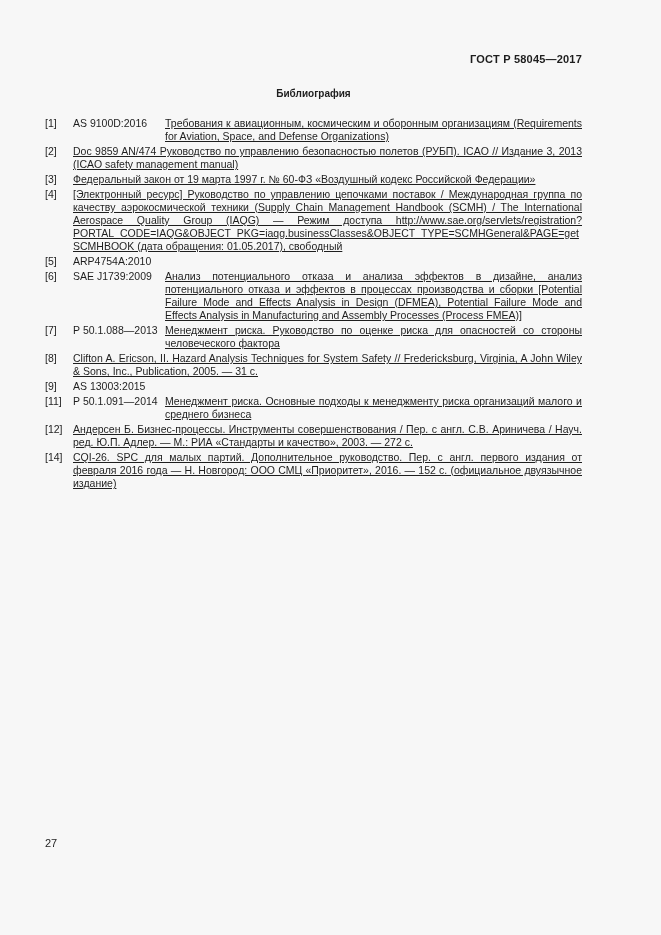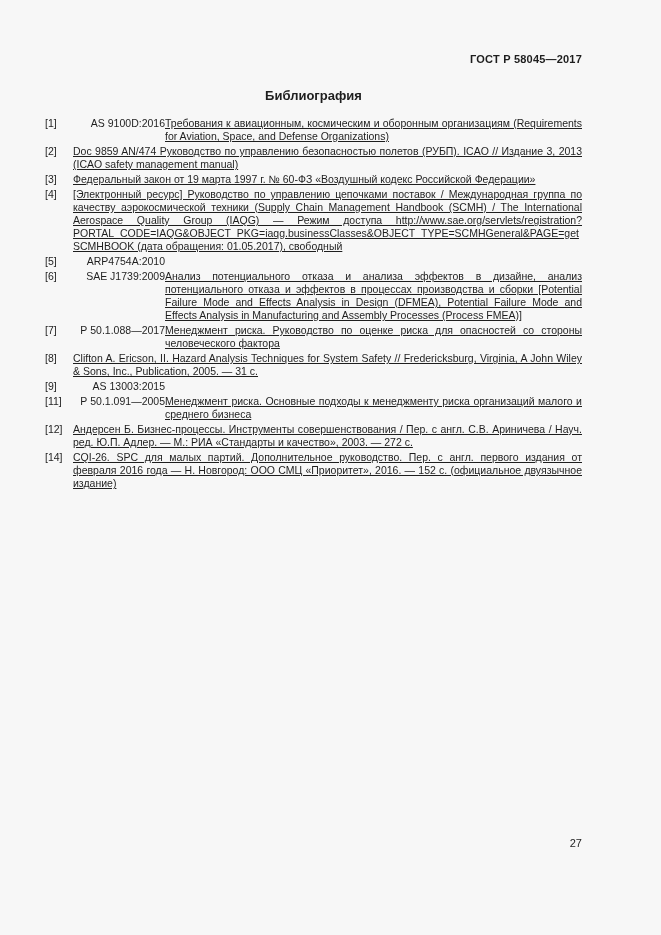--- a/index.html
+++ b/index.html
@@ -25,21 +25,21 @@
     font-size: 11px;
     font-weight: 700;
     letter-spacing: 0.2px;
   }
   .doc-title {
     position: absolute;
     top: 88px;
     left: 45px;
     width: 537px;
     text-align: center;
-    font-size: 13px;
+    font-size: 10px;
     font-weight: 700;
   }
   .refs {
     position: absolute;
     top: 117px;
     left: 45px;
     width: 537px;
     font-size: 10.5px;
     line-height: 13px;
   }
@@ -49,34 +49,32 @@
     margin-bottom: 2px;
   }
   .ref-num {
     flex: 0 0 28px;
     width: 28px;
   }
   .ref-code {
     flex: 0 0 92px;
     width: 92px;
     white-space: nowrap;
-    text-align: right;
   }
   .ref-text {
     flex: 1 1 auto;
     text-align: justify;
     overflow-wrap: anywhere;
     text-decoration: underline;
   }
   .page-number {
     position: absolute;
     top: 837px;
     left: 45px;
     width: 537px;
-    text-align: right;
     font-size: 11px;
   }
 </style>
 </head>
 <body>
 
 <div class="page">
   <div class="doc-header">ГОСТ Р 58045—2017</div>
   <div class="doc-title">Библиография</div>
   <div class="refs">
@@ -101,34 +99,34 @@
         <div class="ref-num">[5]</div>
         <div class="ref-code">ARP4754A:2010</div>
       </div>
       <div class="ref-row">
         <div class="ref-num">[6]</div>
         <div class="ref-code">SAE J1739:2009</div>
         <div class="ref-text">Анализ потенциального отказа и анализа эффектов в дизайне, анализ потенциального отказа и эффектов в процессах производства и сборки [Potential Failure Mode and Effects Analysis in Design (DFMEA), Potential Failure Mode and Effects Analysis in Manufacturing and Assembly Processes (Process FMEA)]</div>
       </div>
       <div class="ref-row">
         <div class="ref-num">[7]</div>
-        <div class="ref-code">Р 50.1.088—2017</div>
+        <div class="ref-code">Р 50.1.088—2013</div>
         <div class="ref-text">Менеджмент риска. Руководство по оценке риска для опасностей со стороны человеческого фактора</div>
       </div>
       <div class="ref-row">
         <div class="ref-num">[8]</div>
         <div class="ref-text">Clifton A. Ericson, II. Hazard Analysis Techniques for System Safety // Fredericksburg, Virginia, A John Wiley &amp; Sons, Inc., Publication, 2005. — 31 с.</div>
       </div>
       <div class="ref-row">
         <div class="ref-num">[9]</div>
         <div class="ref-code">AS 13003:2015</div>
       </div>
       <div class="ref-row">
         <div class="ref-num">[11]</div>
-        <div class="ref-code">Р 50.1.091—2005</div>
+        <div class="ref-code">Р 50.1.091—2014</div>
         <div class="ref-text">Менеджмент риска. Основные подходы к менеджменту риска организаций малого и среднего бизнеса</div>
       </div>
       <div class="ref-row">
         <div class="ref-num">[12]</div>
         <div class="ref-text">Андерсен Б. Бизнес-процессы. Инструменты совершенствования / Пер. с англ. С.В. Ариничева / Науч. ред. Ю.П. Адлер. — М.: РИА «Стандарты и качество», 2003. — 272 с.</div>
       </div>
       <div class="ref-row">
         <div class="ref-num">[14]</div>
         <div class="ref-text">CQI-26. SPC для малых партий. Дополнительное руководство. Пер. с англ. первого издания от февраля 2016 года — Н. Новгород: ООО СМЦ «Приоритет», 2016. — 152 с. (официальное двуязычное издание)</div>
       </div>

